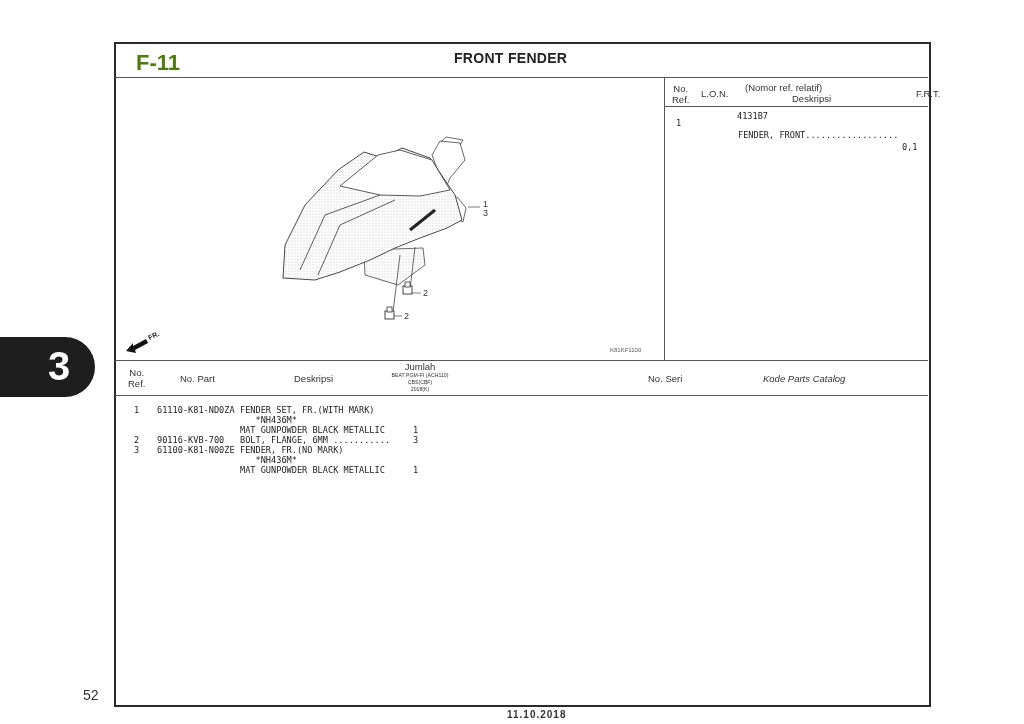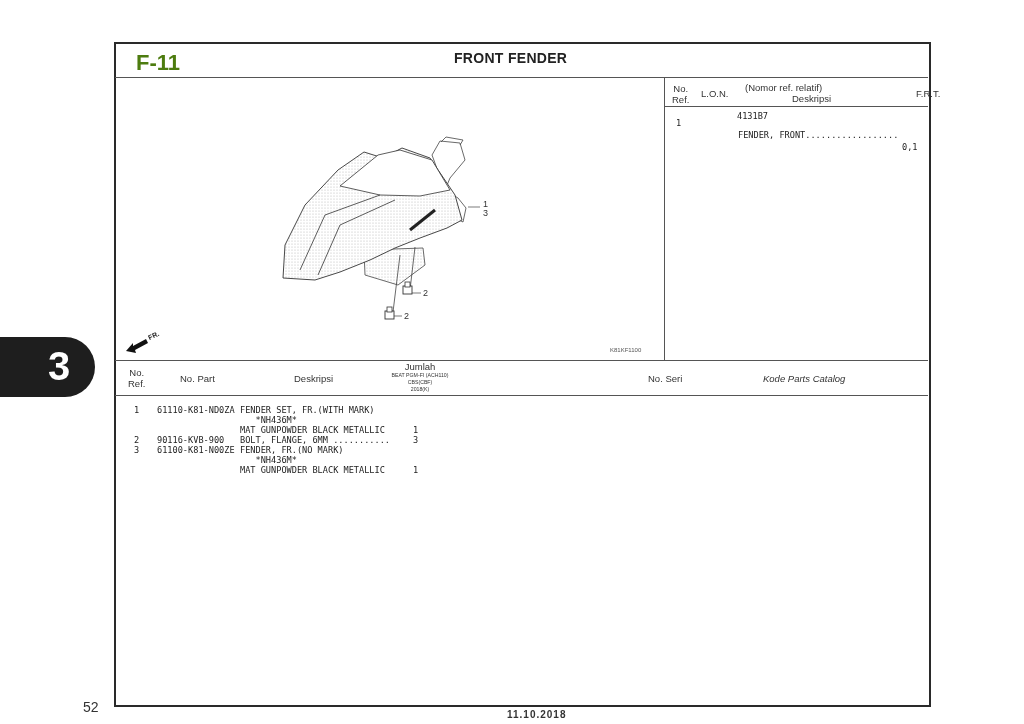--- a/index.html
+++ b/index.html
@@ -10,21 +10,21 @@
            border:2px solid #2a2a2a; box-sizing:content-box; }
   .hline { position:absolute; height:0; border-top:1.3px solid #555; }
   .vline { position:absolute; width:0; border-left:1.3px solid #555; }
   .title-code { left:136px; top:50px; font-size:22px; font-weight:bold; color:#4d7c0f; }
   .title-main { left:454px; top:50px; font-size:14px; font-weight:bold; color:#222; letter-spacing:0.3px; }
   .hdr { font-size:9.5px; color:#333; line-height:11px; }
   .mono { font-family:"DejaVu Sans Mono", monospace; font-size:8.6px; color:#222; white-space:pre; line-height:10px; }
   .small { font-size:5.2px; color:#333; text-align:center; line-height:7px; }
   .tab3 { left:0; top:337px; width:95px; height:60px; background:#1e1e1e; border-radius:0 32px 32px 0; }
   .tab3 span { position:absolute; left:48px; top:7px; color:#fff; font-size:40px; font-weight:bold; font-family:"Liberation Sans", sans-serif; }
-  .pagenum { left:83px; top:687px; font-size:14px; color:#333;margin-top:12px; }
+  .pagenum { left:83px; top:687px; font-size:14px; color:#333; }
   .date { left:494px; top:709px; font-size:10px; font-weight:bold; color:#333; letter-spacing:1px;margin-left:13px; }
   .callout { font-size:9px; color:#333; }
   .ill-code { left:610px; top:347px; font-size:6px; color:#555; }
 </style>
 </head>
 <body>
 
 <div class="abs tab3">
   <span>3</span>
 </div>
@@ -118,21 +118,21 @@
   <div class="abs mono" style="left:19px; top:0px;">1</div>
   <div class="abs mono" style="left:42px; top:0px;">61110-K81-ND0ZA</div>
   <div class="abs mono" style="left:125px; top:0px;">FENDER SET, FR.(WITH MARK)</div>
 
   <div class="abs mono" style="left:125px; top:10px;">   *NH436M*</div>
 
   <div class="abs mono" style="left:125px; top:20px;">MAT GUNPOWDER BLACK METALLIC</div>
   <div class="abs mono" style="left:298px; top:20px;">1</div>
 
   <div class="abs mono" style="left:19px; top:30px;">2</div>
-  <div class="abs mono" style="left:42px; top:30px;">90116-KVB-900</div>
+  <div class="abs mono" style="left:42px; top:30px;">90116-KVB-700</div>
   <div class="abs mono" style="left:125px; top:30px;">BOLT, FLANGE, 6MM ...........</div>
   <div class="abs mono" style="left:298px; top:30px;">3</div>
 
   <div class="abs mono" style="left:19px; top:40px;">3</div>
   <div class="abs mono" style="left:42px; top:40px;">61100-K81-N00ZE</div>
   <div class="abs mono" style="left:125px; top:40px;">FENDER, FR.(NO MARK)</div>
 
   <div class="abs mono" style="left:125px; top:50px;">   *NH436M*</div>
 
   <div class="abs mono" style="left:125px; top:60px;">MAT GUNPOWDER BLACK METALLIC</div>

